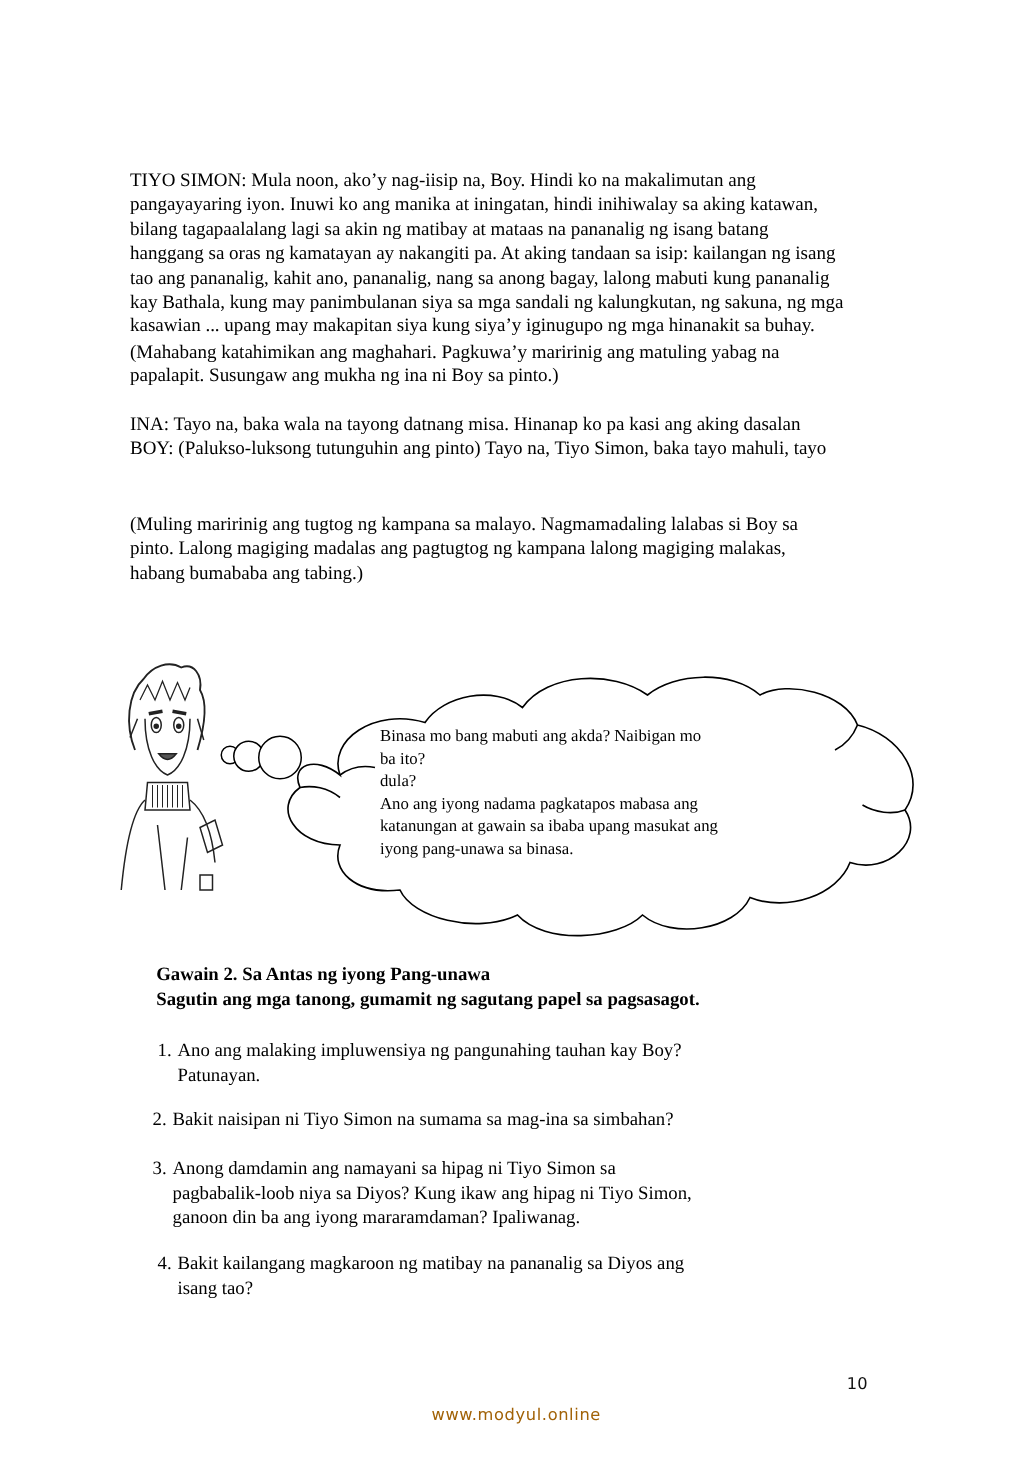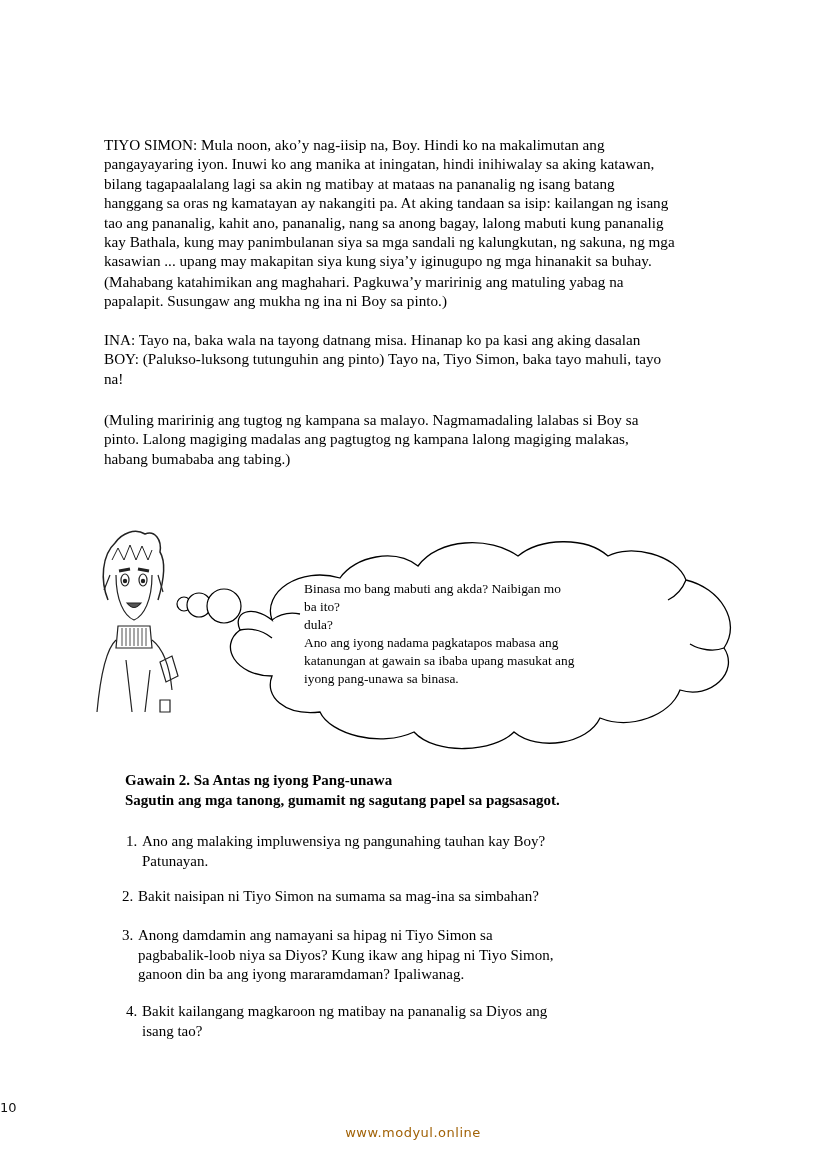--- a/index.html
+++ b/index.html
@@ -20,21 +20,21 @@
     position: absolute; left: 304px; top: 580px; width: 312px;
     font-size: 13.4px; line-height: 18px; text-align: justify;
   }
   .cloud-text span { display: block; }
 
   .gawain { position: absolute; left: 125px; top: 771px; font-size: 15px; line-height: 19.5px; font-weight: bold; }
   .q { position: absolute; font-size: 15px; line-height: 19.5px; }
   .q .num { position: absolute; left: 0; top: 0; }
   .q .txt { display: block; }
 
-  .page-num { position: absolute; left: 0; width: 694px; top: 1100px; text-align: left;
+  .page-num { position: absolute; left: 0; width: 694px; top: 1100px; text-align: right;
     font-family: "DejaVu Sans", "Liberation Sans", sans-serif; font-size: 13px; color: #111; }
   .watermark { position: absolute; left: 0; width: 826px; top: 1125px; text-align: center;
     font-family: "DejaVu Sans", "Liberation Sans", sans-serif; font-size: 13px; color: #a16207; letter-spacing: 0.5px; }
 </style>
 </head>
 <body>
 
 <div id="p1" class="para serif">
   <span class="line">TIYO SIMON:  Mula noon, ako’y nag-iisip na, Boy.  Hindi ko na makalimutan ang</span>
   <span class="line">pangayayaring iyon.  Inuwi ko ang manika at iningatan, hindi inihiwalay sa aking katawan,</span>
@@ -46,21 +46,20 @@
 </div>
 
 <div id="p2" class="para serif">
   <span class="line">(Mahabang katahimikan ang maghahari. Pagkuwa’y maririnig ang matuling yabag na</span>
   <span class="line">papalapit. Susungaw ang mukha ng ina ni Boy sa pinto.)</span>
 </div>
 
 <div id="p3" class="para serif">
   <span class="line">INA:  Tayo na, baka wala na tayong datnang misa. Hinanap ko pa kasi ang aking dasalan</span>
   <span class="line">BOY: (Palukso-luksong tutunguhin ang pinto) Tayo na, Tiyo Simon, baka tayo mahuli, tayo</span>
-  <span class="line">na!</span>
 </div>
 
 <div id="p4" class="para serif">
   <span class="line">(Muling maririnig ang tugtog ng kampana sa malayo.  Nagmamadaling lalabas si Boy sa</span>
   <span class="line">pinto. Lalong magiging madalas ang pagtugtog ng kampana lalong magiging malakas,</span>
   <span class="line">habang bumababa ang tabing.)</span>
 </div>
 
 <svg class="illustration" viewBox="90 520 660 240" width="660" height="240" xmlns="http://www.w3.org/2000/svg">
 

